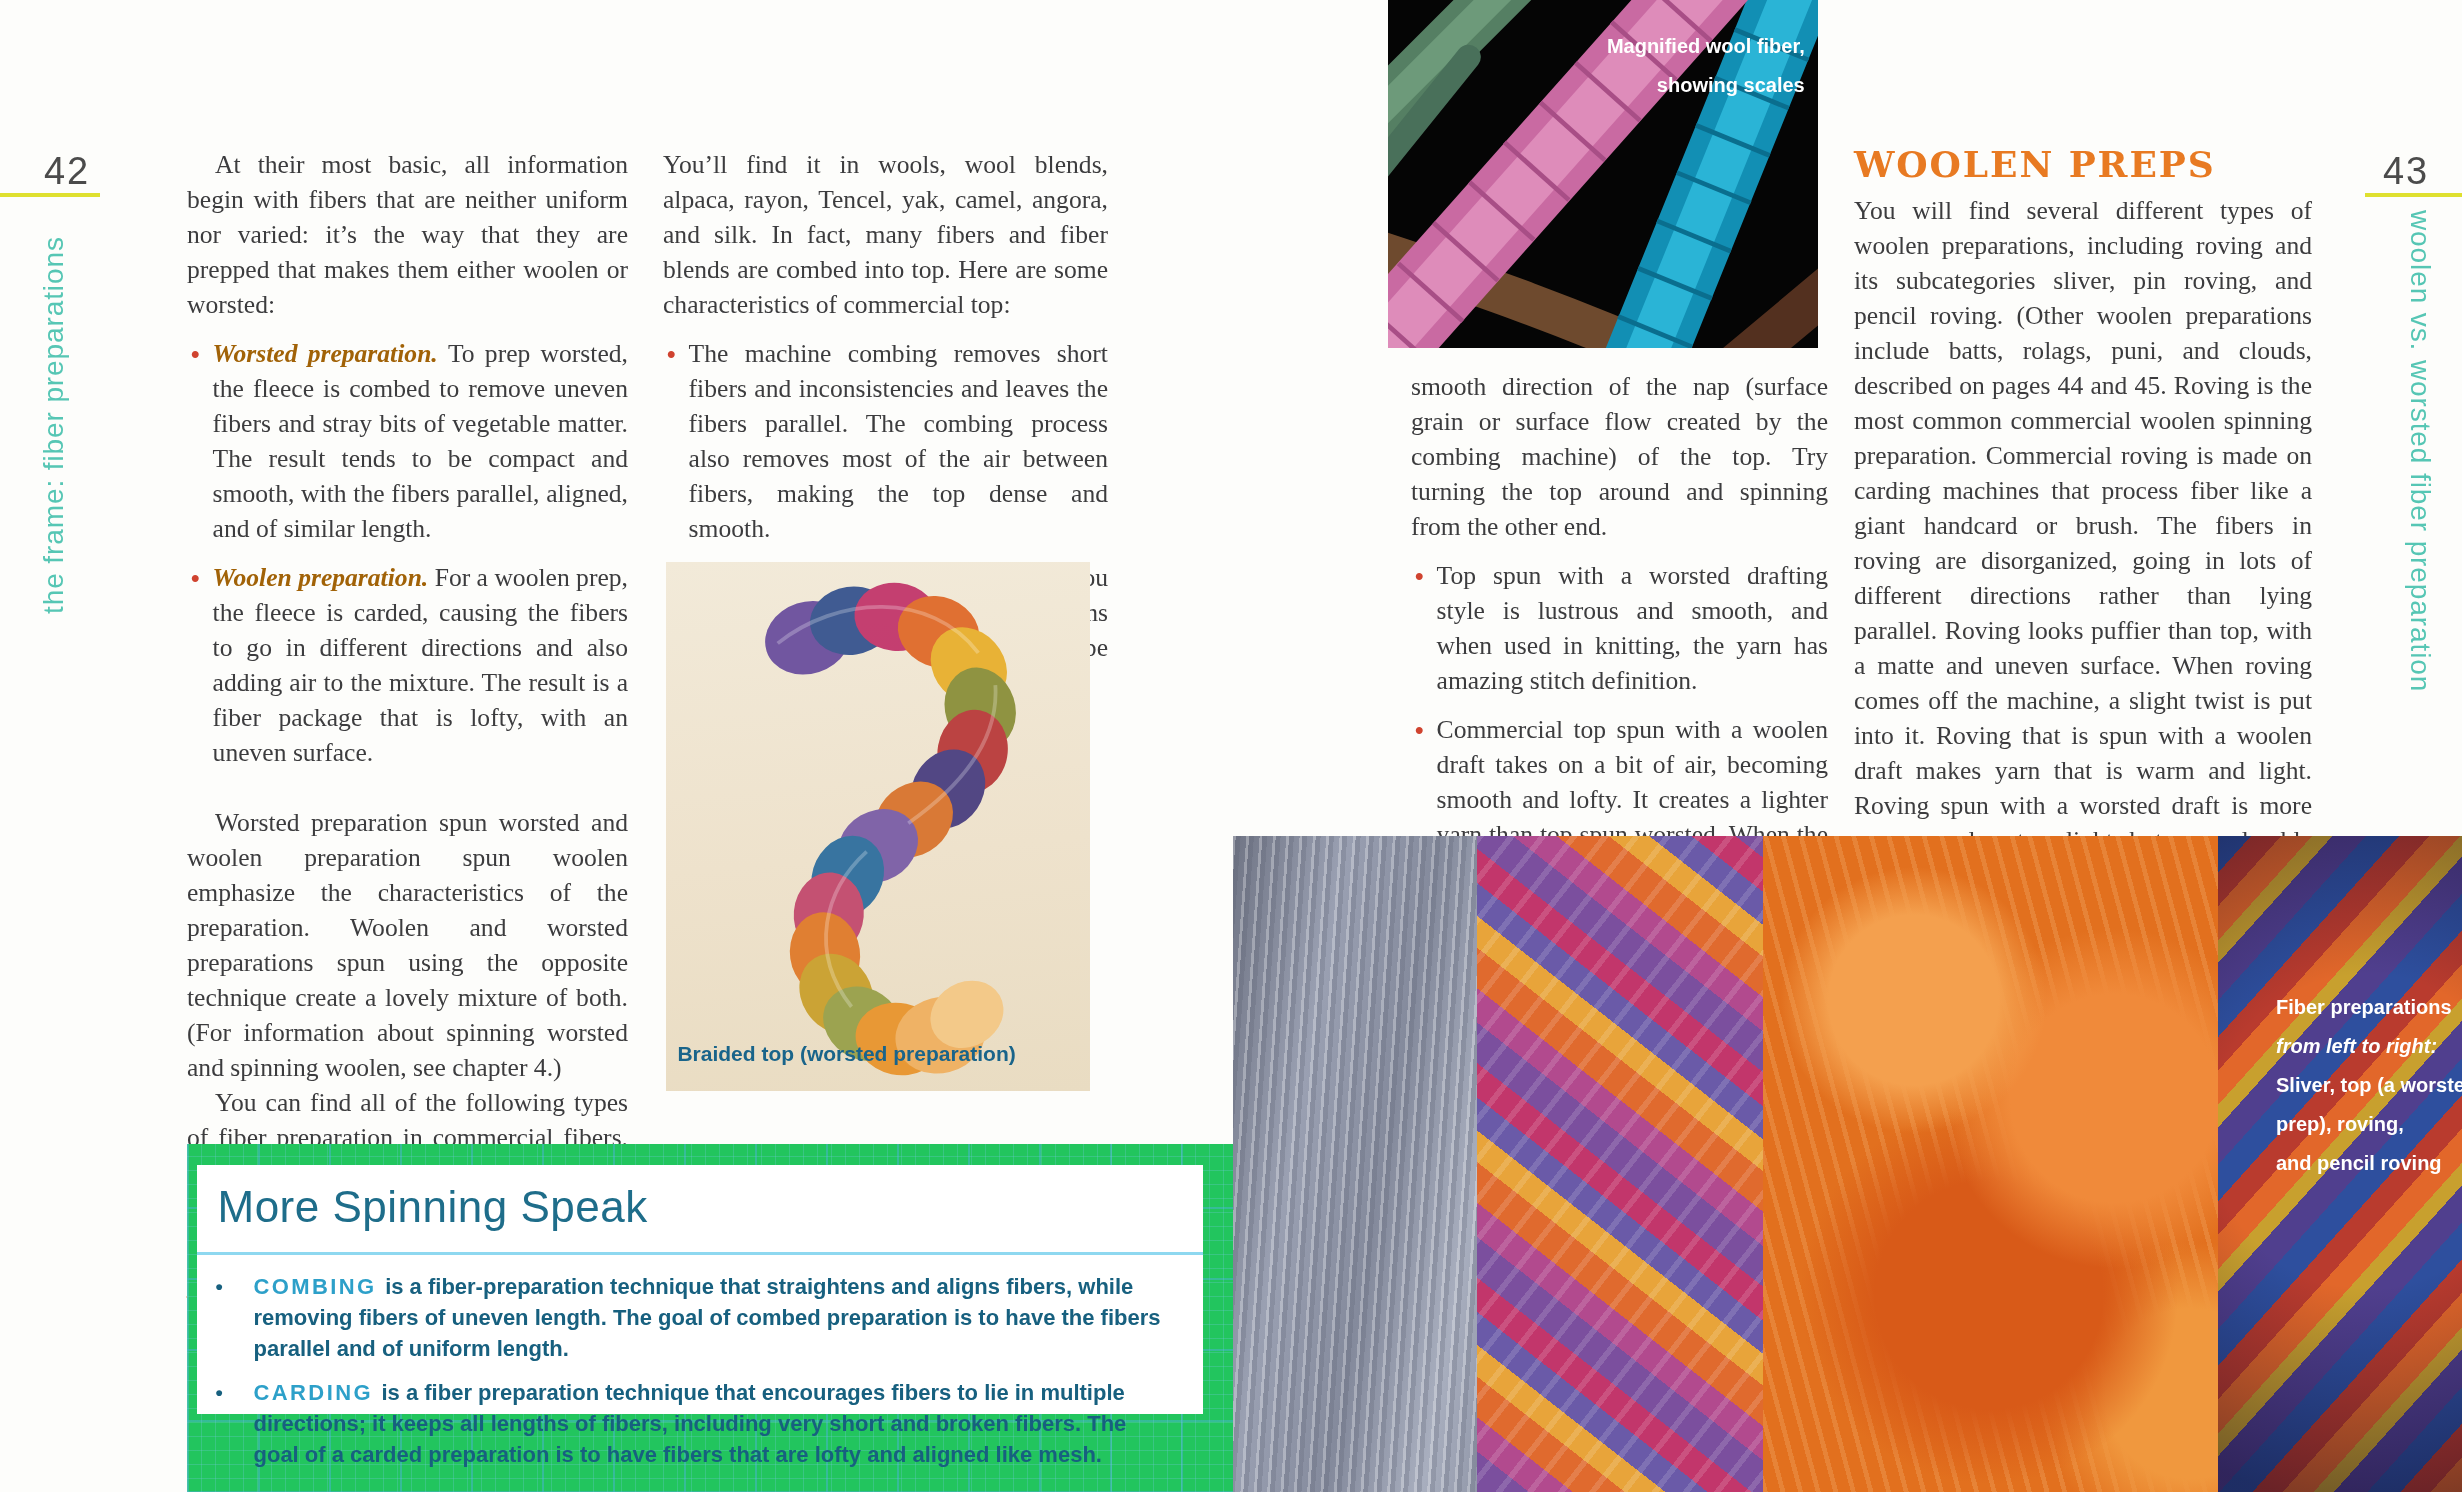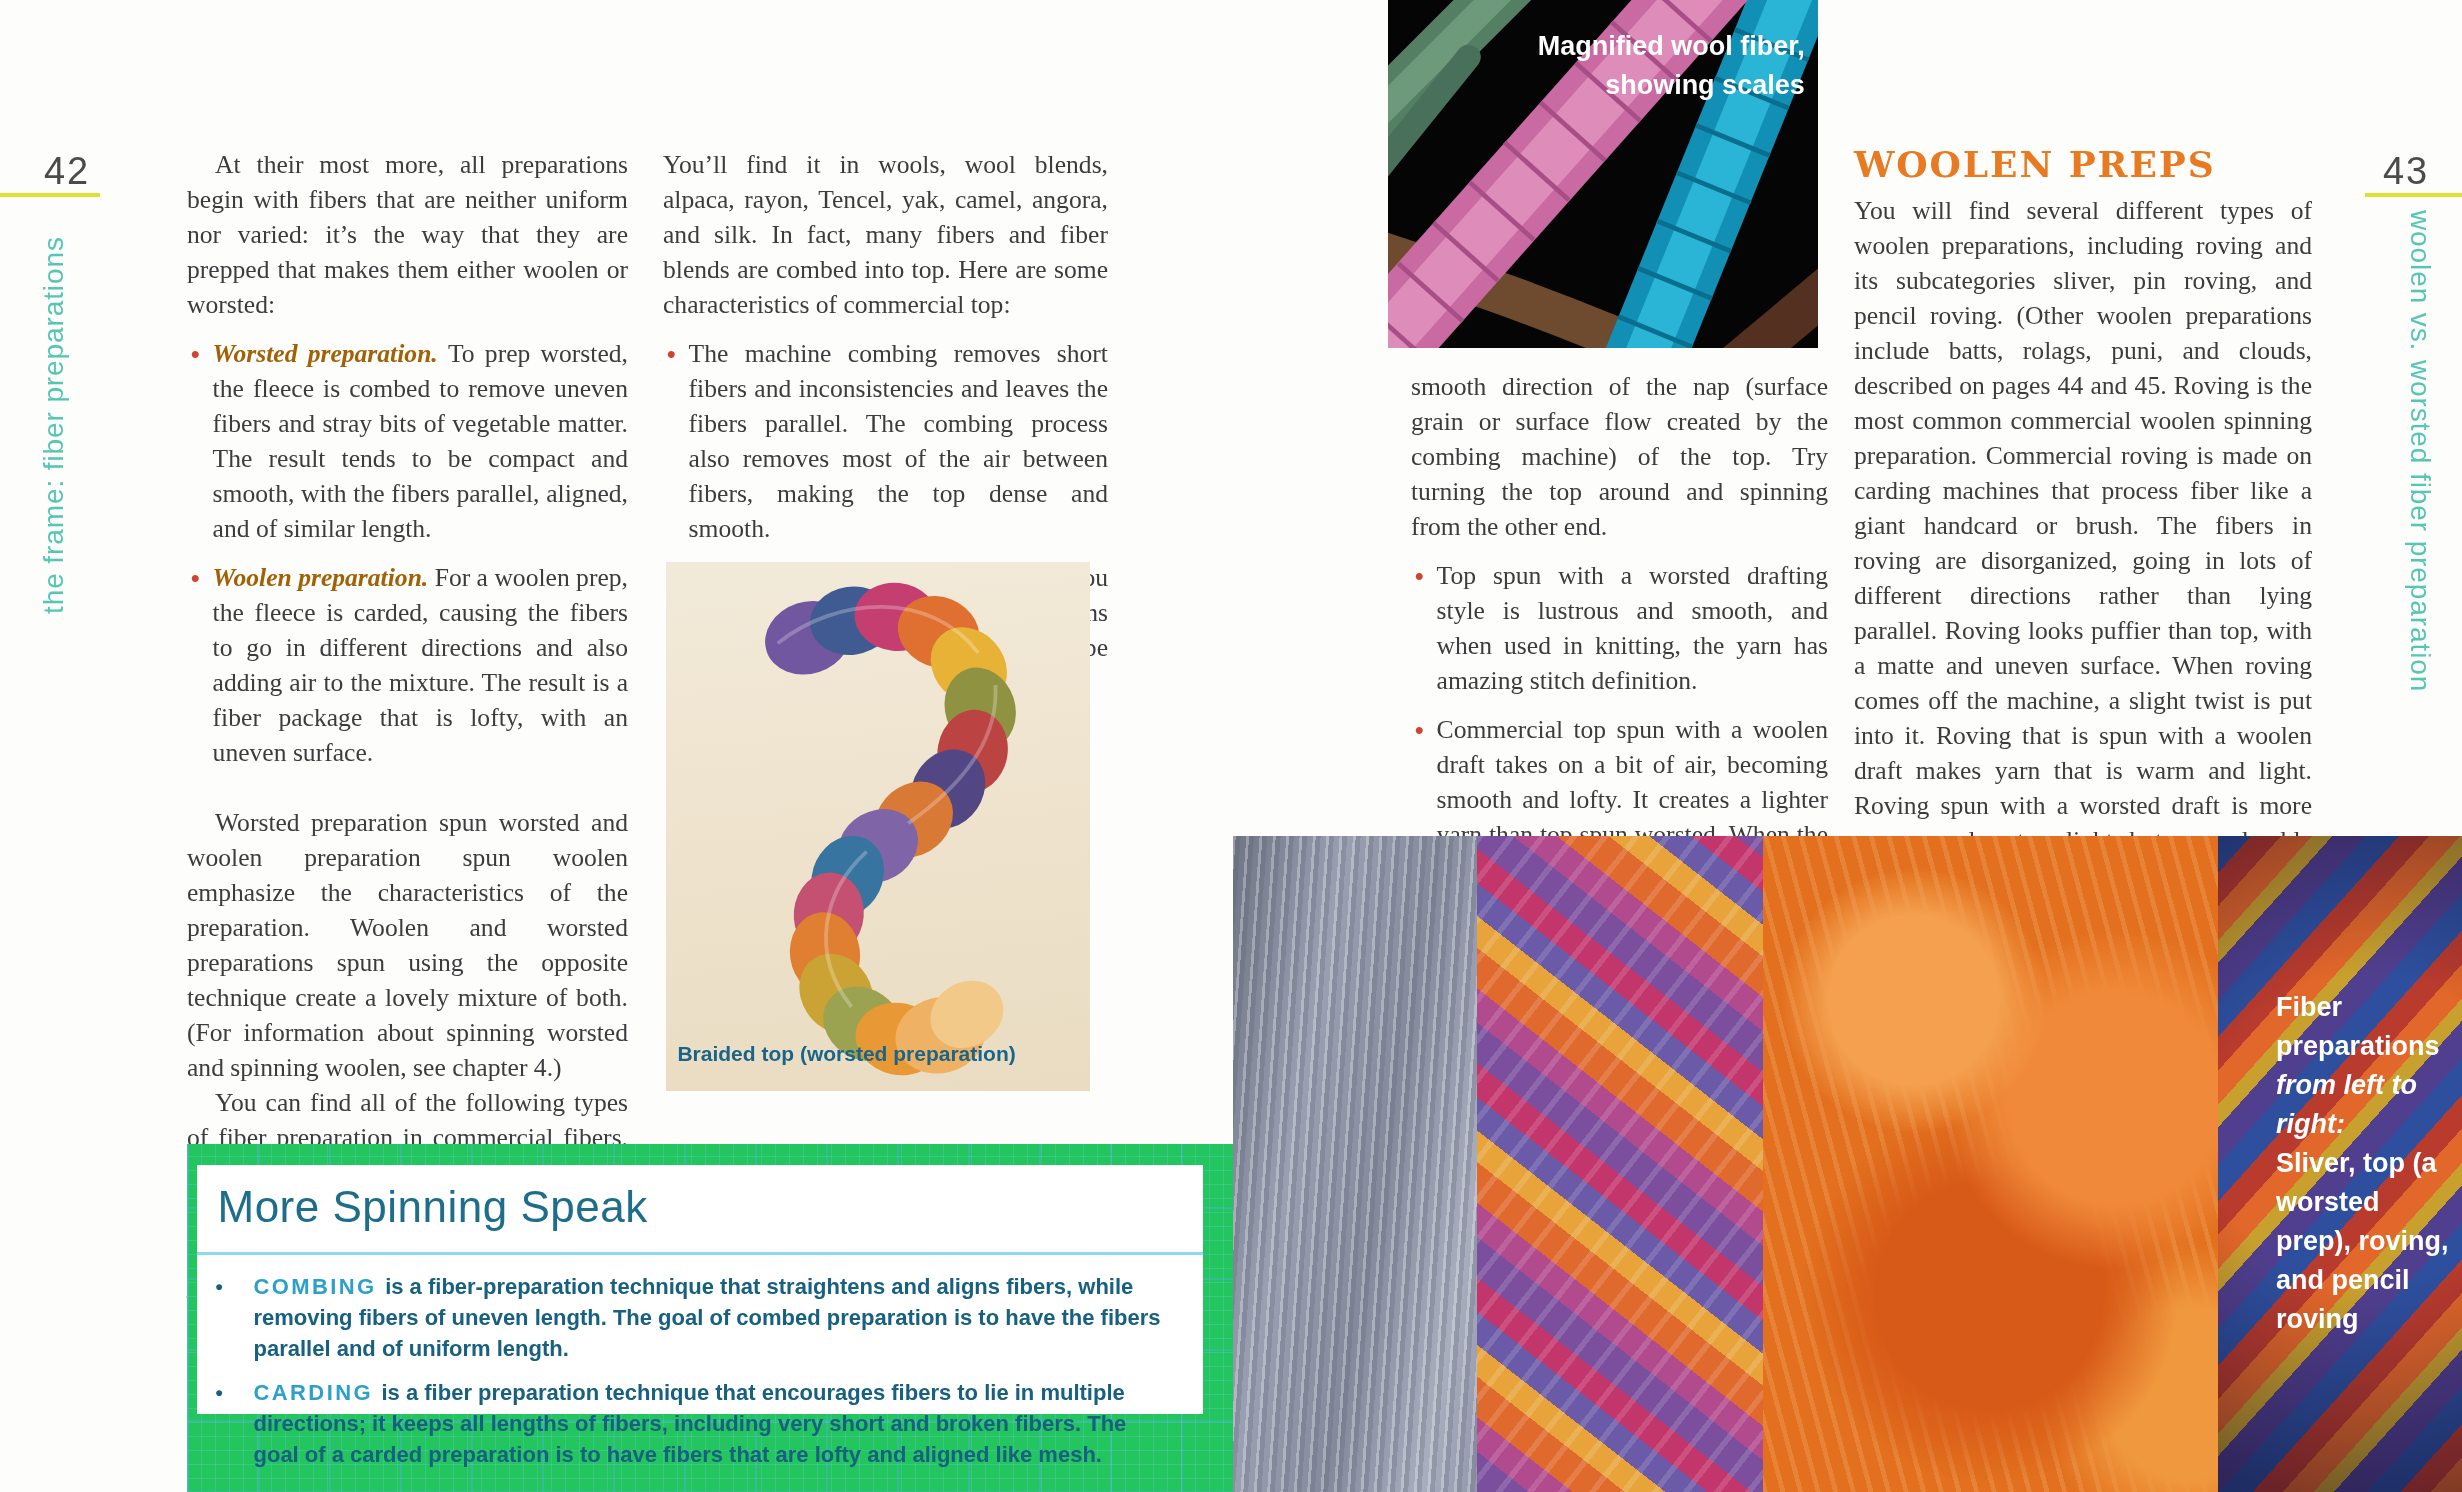--- a/index.html
+++ b/index.html
@@ -17,21 +17,21 @@
   .sect-head{font-family:"DejaVu Serif",serif;font-weight:bold;color:#e87a22;
              font-size:36px;letter-spacing:1.9px;margin:32px 0 11.4px 0;text-align:left;}
   .pagenum{position:absolute;font-family:"Liberation Sans",sans-serif;font-size:38px;
            color:#4b4b4b;letter-spacing:1.9px;}
   .pagerule{position:absolute;height:3.8px;background:#dfe02f;}
   .side-vert{position:absolute;font-family:"Liberation Sans",sans-serif;font-size:28px;
              color:#56c6b4;letter-spacing:0.9px;white-space:nowrap;}
   
   .photo{position:absolute;overflow:hidden;}
   .photo-caption-white{position:absolute;color:#ffffff;font-family:"Liberation Sans",sans-serif;
-             font-weight:bold;font-size:27px;line-height:39px;}
+             font-weight:bold;font-size:20px;line-height:39px;}
   .cap-teal{position:absolute;color:#19648a;font-family:"Liberation Sans",sans-serif;
             font-weight:bold;font-size:21px;}
   
   .zoneA{position:absolute;top:0;bottom:0;left:0;width:265px;
      background:linear-gradient(100deg,#707585 0%,#9aa0b2 30%,#848a9c 55%,#a8aebe 80%,#8a90a2 100%);}
   .zoneA:after{content:"";position:absolute;inset:0;
      background:repeating-linear-gradient(94deg,rgba(255,255,255,.28) 0 2.8px,rgba(90,95,112,.25) 2.8px 7.6px,transparent 7.6px 13.3px);}
   .zoneB{position:absolute;top:0;bottom:0;left:244px;width:313px;
      background:repeating-linear-gradient(38deg,#7b4f9e 0 32px,#b24a8e 32px 59px,#e06a2e 59px 91px,#e8a43a 91px 116px,#6a5aa8 116px 142px,#c2366b 142px 169px);}
   .zoneB:after{content:"";position:absolute;inset:0;
@@ -69,21 +69,21 @@
 </head>
 <body>
 
 <div id="page">
 
   <div class="pagenum" style="left:44px;top:150px;">42</div>
   <div class="pagerule" style="left:0;top:193px;width:100px;"></div>
   <div class="side-vert" style="left:38px;top:614px;transform:rotate(-90deg);transform-origin:0 0;width:407px;">the frame: fiber preparations</div>
 
   <div class="body-col" style="left:187px;top:147px;width:441px;">
-    <p class="para indent">At their most more, all preparations begin with fibers that are neither uniform nor varied: it’s the way that they are prepped that makes them either woolen or worsted:</p>
+    <p class="para indent">At their most basic, all information begin with fibers that are neither uniform nor varied: it’s the way that they are prepped that makes them either woolen or worsted:</p>
     <div class="bullet">
       <span class="dot">•</span>
       <span class="lead-orange">Worsted preparation. </span>
       <span>To prep worsted, the fleece is combed to remove uneven fibers and stray bits of vegetable matter. The result tends to be compact and smooth, with the fibers parallel, aligned, and of similar length.</span>
     </div>
     <div class="bullet">
       <span class="dot">•</span>
       <span class="lead-orange">Woolen preparation. </span>
       <span>For a woolen prep, the fleece is carded, causing the fibers to go in different directions and also adding air to the mixture. The result is a fiber package that is lofty, with an uneven surface.</span>
     </div>

